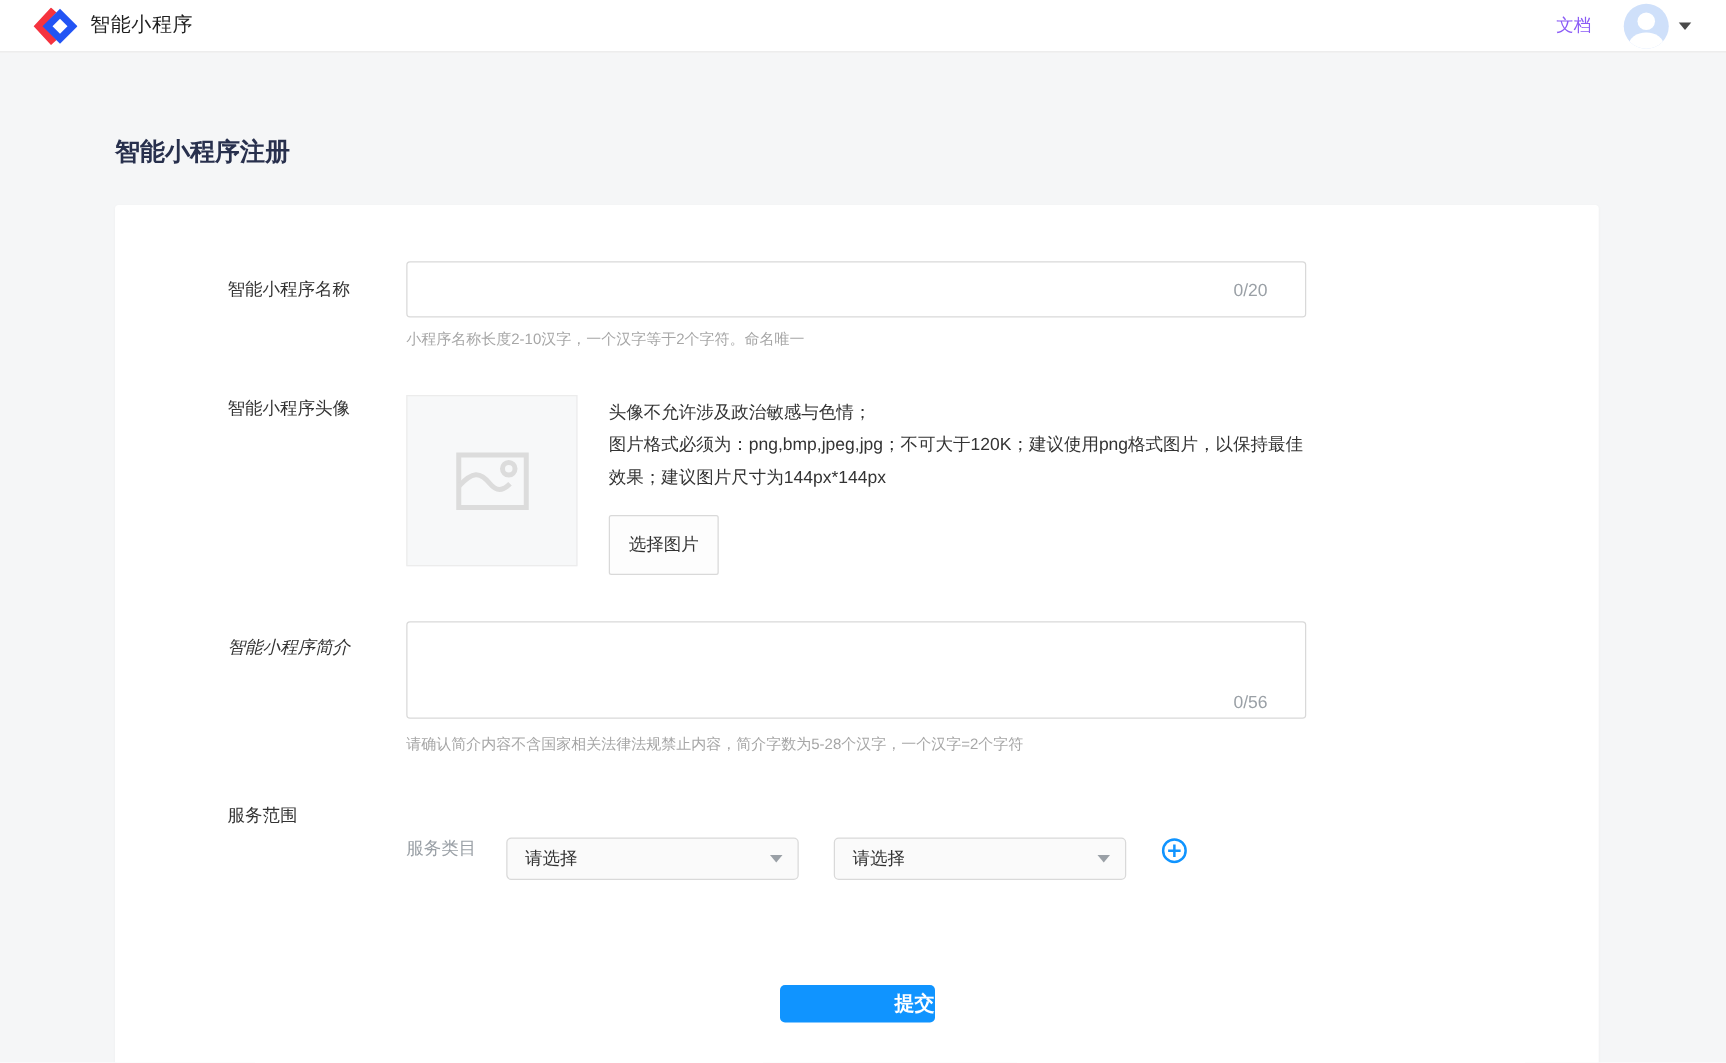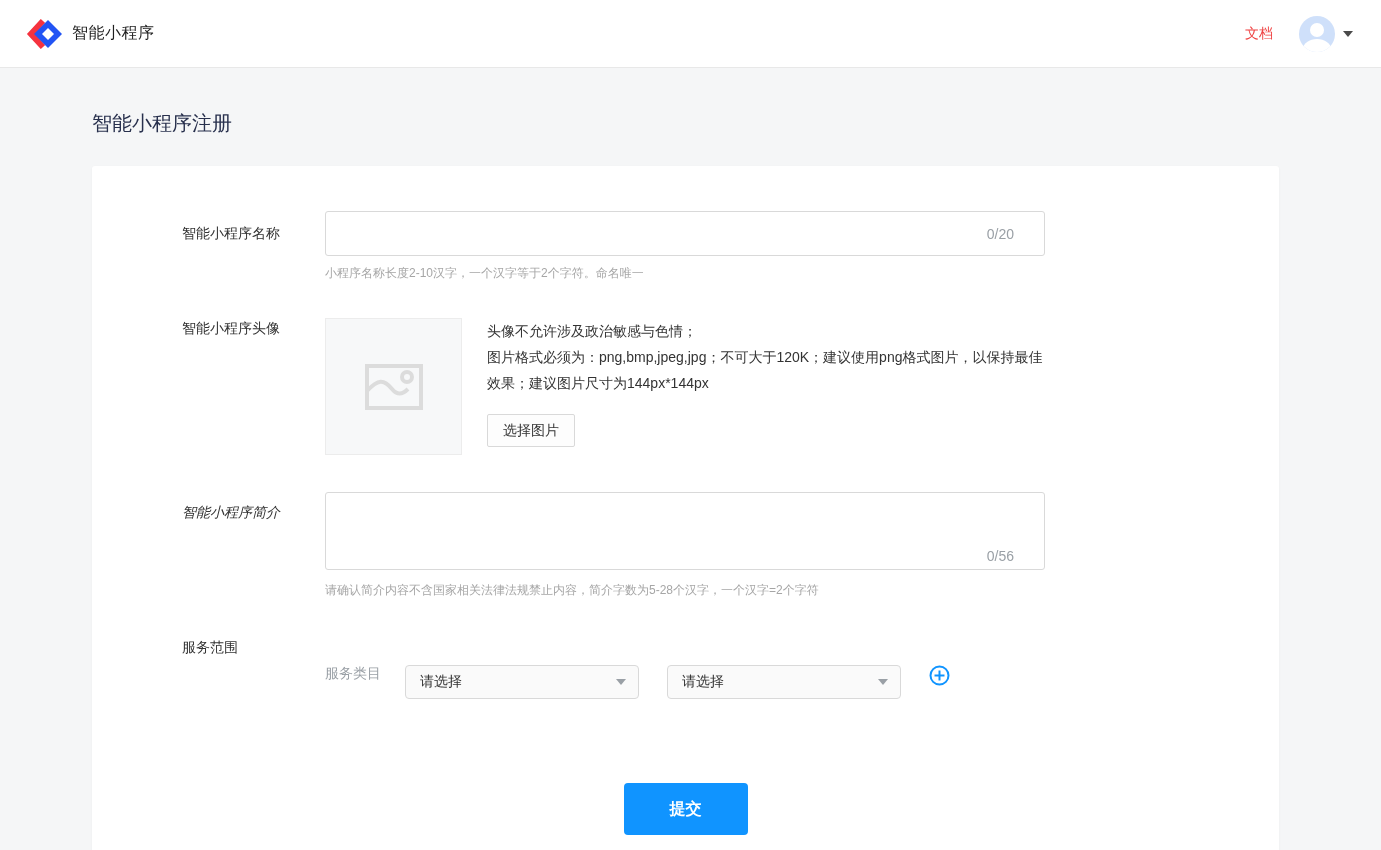--- a/index.html
+++ b/index.html
@@ -6,32 +6,32 @@
   html, body { width: 1381px; height: 850px; overflow: hidden; }
   body {
     font-family: "Liberation Sans", "DejaVu Sans", sans-serif;
     background: #f5f6f7;
     color: #333;
     font-size: 14px;
   }
 
   
   .topbar {
-    height: 68px;
+    height: 42px;
     background: #fff;
     border-bottom: 1px solid #e8e8e8;
     display: flex;
     align-items: center;
     justify-content: space-between;
     padding: 0 28px 0 26px;
   }
   .brand { display: flex; align-items: center; gap: 10px; }
   .brand-name { font-size: 16px; color: #1f1f1f; letter-spacing: .5px; }
   .topbar-right { display: flex; align-items: center; gap: 26px; }
-  .docs-link { font-size: 14px; color: #ef4444; text-decoration: none; cursor: pointer; }
+  .docs-link { font-size: 14px; color: #8b5cf6; text-decoration: none; cursor: pointer; }
   .user-chip { display: flex; align-items: center; gap: 8px; cursor: pointer; }
   .user-avatar {
     width: 36px; height: 36px; border-radius: 50%;
     background: #cfe0fa; position: relative; overflow: hidden;
   }
   .user-avatar .head {
     position: absolute; left: 11px; top: 7px;
     width: 14px; height: 14px; border-radius: 50%; background: #fff;
   }
   .user-avatar .shoulders {
@@ -41,23 +41,23 @@
   .caret-down {
     width: 0; height: 0;
     border-left: 5px solid transparent;
     border-right: 5px solid transparent;
     border-top: 6px solid #4a4a4a;
   }
 
   
   .page { padding: 0 92px; }
   .page-title {
-    margin-top: 42px;
+    margin-top: 66px;
     font-size: 20px;
-    font-weight: normal;
+    font-weight: bold;
     color: #28304d;
   }
   .card {
     margin-top: 29px;
     background: #fff;
     border-radius: 3px;
     box-shadow: 0 1px 3px rgba(0,0,0,.04);
     width: 1187px;
     height: 760px;
     padding-top: 45px;
@@ -106,21 +106,21 @@
   .upload-box {
     width: 137px; height: 137px;
     background: #f7f8f9;
     border: 1px solid #ececec;
     display: flex; align-items: center; justify-content: center;
   }
   .avatar-right { width: 560px; }
   .rules { font-size: 14px; color: #333; line-height: 26px; }
   .choose-btn {
     margin-top: 18px;
-    height: 33px; padding: 0 15px;
+    height: 48px; padding: 0 15px;
     background: #fdfdfd;
     border: 1px solid #d9d9d9; border-radius: 2px;
     font-size: 14px; color: #333;
     cursor: pointer;
     font-family: inherit;
   }
 
   
   .scope-instruction { font-size: 14px; color: #333; }
   .category-row { display: flex; align-items: flex-start; margin-top: 26px; }
@@ -144,26 +144,27 @@
   .add-category {
     margin-left: 28px;
     background: none; border: none; cursor: pointer;
     display: flex; align-items: center;
     padding: 0;
   }
 
   
   .submit-row { display: flex; justify-content: center; margin-top: 84px; }
   .submit-btn {
-    width: 124px; height: 52px;
+    width: 124px; height: 30px;
     background: #1094ff;
     color: #fff; font-size: 16px; font-weight: bold;
     border: none; border-radius: 4px;
     cursor: pointer;
     font-family: inherit;
+    text-align: right;
   }
 
   .mb-row1 { margin-bottom: 36px; }
   .mb-row2 { margin-bottom: 37px; }
   .mb-row3 { margin-bottom: 40px; }
   .pt-center45 { padding-top: 14px; }
   .pt-top2 { padding-top: 2px; }
   .pt-center-ta { padding-top: 12px; font-style: italic; }
 </style>
 </head>

